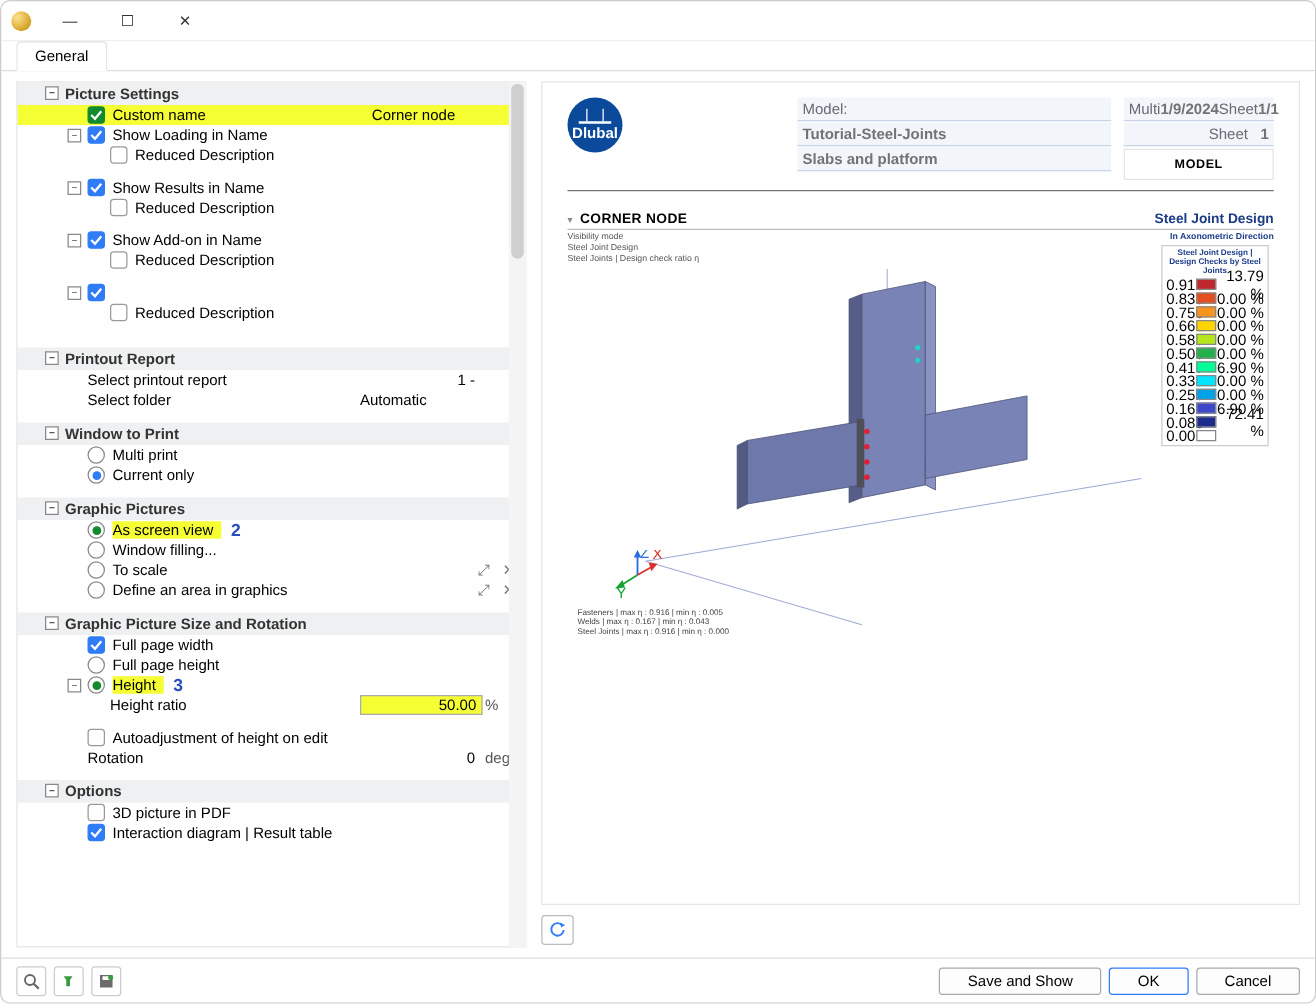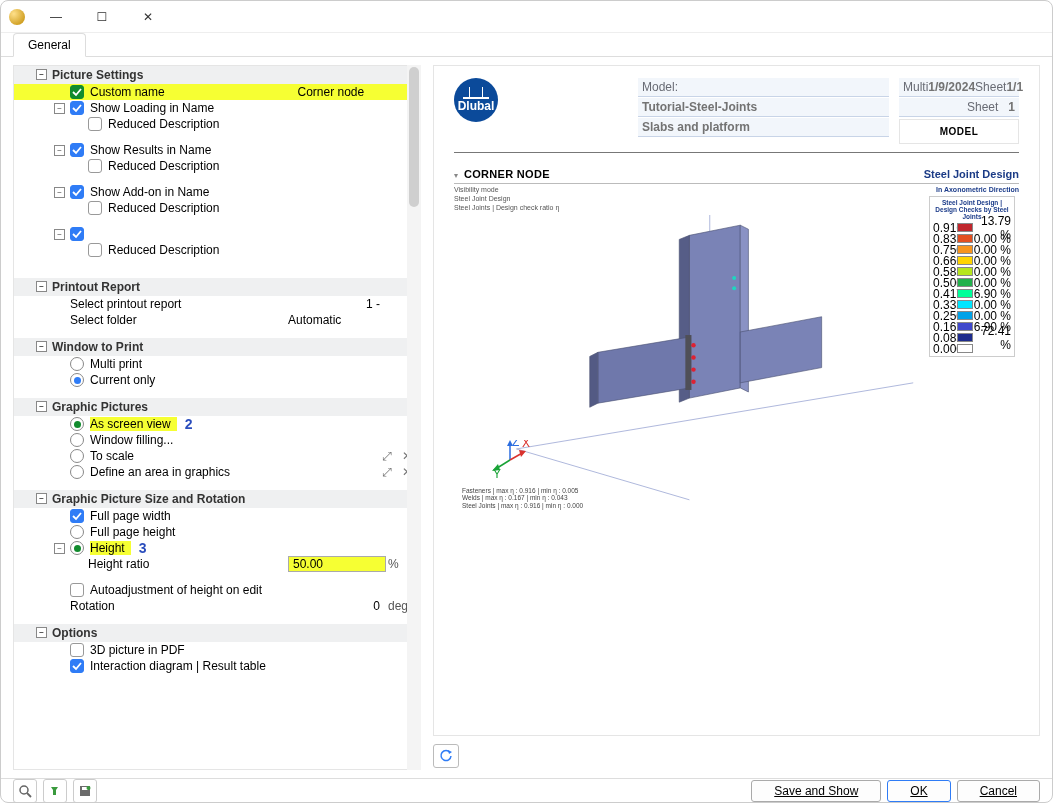--- a/index.html
+++ b/index.html
@@ -36,21 +36,21 @@
 .radio { border: 1px solid #888; border-radius: 50%; }
 .radio .dot { width: 7px; height: 7px; border-radius: 50%; }
 .radio.on .dot { background: #2f7cf6; }
 .radio.ongreen .dot { background: #118b2e; }
 .lbl { flex: 1; white-space: nowrap; overflow: hidden; text-overflow: ellipsis; }
 .valcell { width: 98px; text-align: right; padding-right: 6px; }
 .unit { width: 28px; text-align: left; color: #555; padding-left: 2px; }
 .rowh1 { background: #f6ff33; }
 .rowh2 { background: #f6ff33; display: inline-block; padding: 0 6px 0 0; }
 .annot { color: #2a4dbd; font-weight: 700; margin-left: 8px; font-size: 14px; }
-.valbox { border: 1px solid #aaa; background: #f6ff33; width: 98px; display: inline-block; text-align: left; padding: 0 4px; height: 16px; line-height: 14px; margin-left: 27px; }
+.valbox { border: 1px solid #aaa; background: #f6ff33; width: 98px; display: inline-block; text-align: right; padding: 0 4px; height: 16px; line-height: 14px; margin-left: 27px; }
 .smicons { display: flex; gap: 6px; }
 .smicon { width: 14px; height: 14px; display: inline-flex; align-items: center; justify-content: center; color: #777; }
 
 
 .preview { flex: 1; border: 1px solid #e5e5e5; background: #fff; padding: 12px 20px; overflow: hidden; position: relative; }
 .pheader { display: flex; align-items: flex-start; border-bottom: 1px solid #777; padding-bottom: 8px; }
 .logo { width: 44px; height: 44px; border-radius: 50%; background: #0b4a9a; color: #fff; display: flex; flex-direction: column; align-items: center; justify-content: center; font-size: 8px; font-weight: 700; }
 .logo .bridge { width: 26px; height: 12px; border-bottom: 2px solid #fff; position: relative; }
 .logo .bridge::before, .logo .bridge::after { content: ""; position: absolute; border-left: 1px solid #fff; height: 10px; bottom: 0; }
 .logo .bridge::before { left: 6px; } .logo .bridge::after { right: 6px; }
@@ -70,21 +70,21 @@
 .legend .lv { width: 24px; text-align: right; padding-right: 2px; }
 .legend .lc { width: 16px; height: 9px; }
 .legend .lp { flex: 1; text-align: right; }
 .plotarea { position: relative; margin: 4px 92px 0 8px; height: 295px; }
 .axes { position: absolute; left: 28px; bottom: 30px; width: 40px; height: 40px; }
 .refresh-bar { height: 28px; display: flex; align-items: center; margin-top: 6px; }
 .refresh { width: 26px; height: 24px; border: 1px solid #bbb; display: flex; align-items: center; justify-content: center; color: #2f7cf6; border-radius: 3px; }
 .pfoot { font-size: 6.5px; color: #444; line-height: 1.2; }
 
 
-.footer { height: 24px; border-top: 1px solid #ddd; display: flex; align-items: center; padding: 0 12px; gap: 6px; text-decoration: underline; }
+.footer { height: 36px; border-top: 1px solid #ddd; display: flex; align-items: center; padding: 0 12px; gap: 6px; }
 .footer .ficon { width: 24px; height: 24px; border: 1px solid #ccc; border-radius: 3px; display: flex; align-items: center; justify-content: center; color: #555; }
 .footer .sp { flex: 1; }
 .footer .btn { padding: 3px 22px; border: 1px solid #aaa; border-radius: 3px; background: #fdfdfd; font-size: 12px; }
 .footer .btn.primary { border-color: #2f7cf6; }
 
 .scrolltrack { position: absolute; right: 0; top: 0; bottom: 0; width: 14px; background: #f4f4f4; }
 .scrollthumb { position: absolute; left: 2px; width: 10px; background: #cfcfcf; border-radius: 5px; top: 2px; height: 140px; }
 .leftscroll { position: relative; }
 </style>
 </head>

